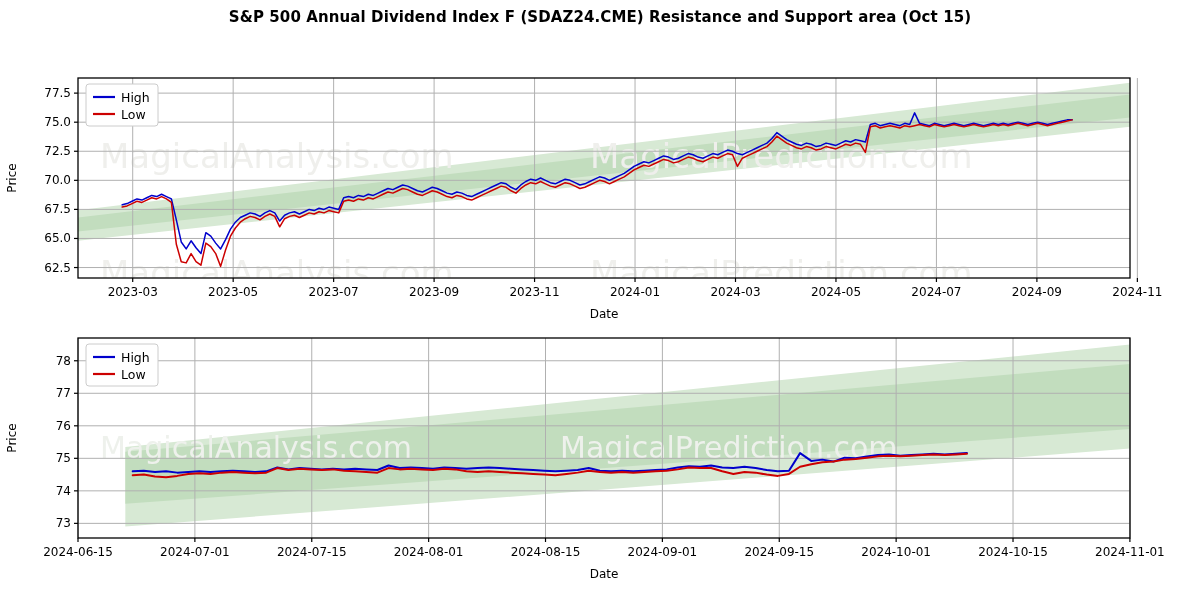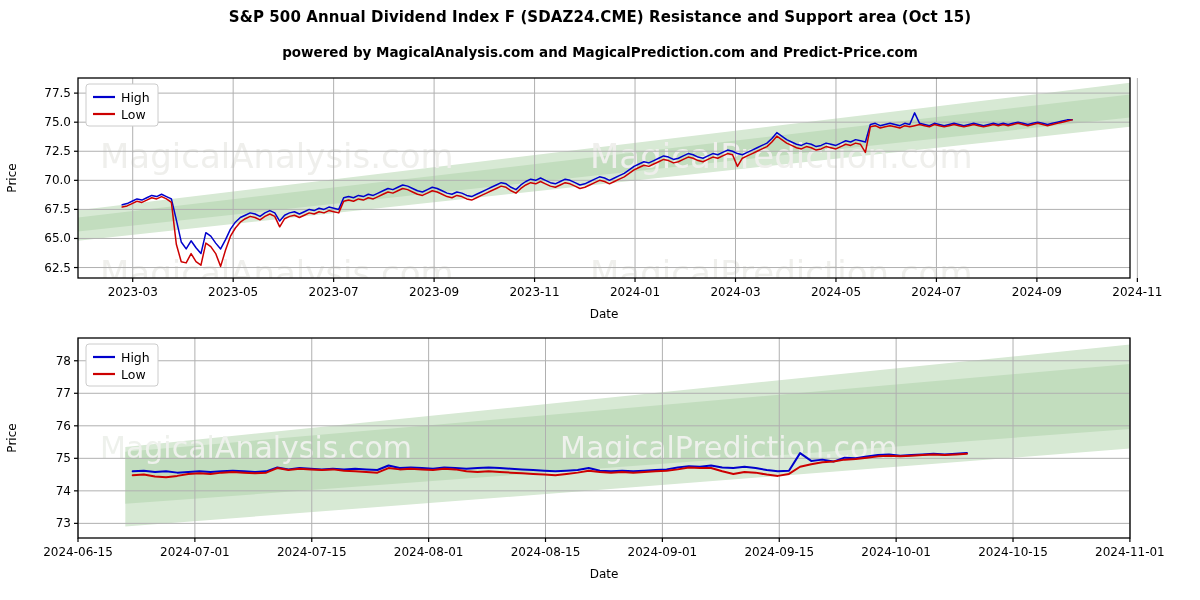--- a/index.html
+++ b/index.html
@@ -24,21 +24,20 @@
   .legend-text{font-size:12.5px;fill:#000;}
   .wm{font-size:34px;fill:#efefec;font-weight:500;}
   .wm2{font-size:30px;fill:#eef1ec;font-weight:500;}
 </style>
 </head>
 <body>
 
 <div class="page">
 
   <div class="title">S&amp;P 500 Annual Dividend Index F (SDAZ24.CME) Resistance and Support area (Oct 15)</div>
-  <div class="subtitle">powered by MagicalAnalysis.com and MagicalPrediction.com and Predict-Price.com</div>
 
   <div class="chart-wrap" id="top-chart-wrap" style="top:70px;">
       <svg width="1200" height="260" viewBox="0 0 1200 260">
         <rect x="78" y="8" width="1052" height="200" fill="#ffffff"></rect>
         <defs>
           <clipPath id="top-clip">
             <rect x="78" y="8" width="1052" height="200"></rect>
           </clipPath>
         </defs>
         <g clip-path="url(#top-clip)">

